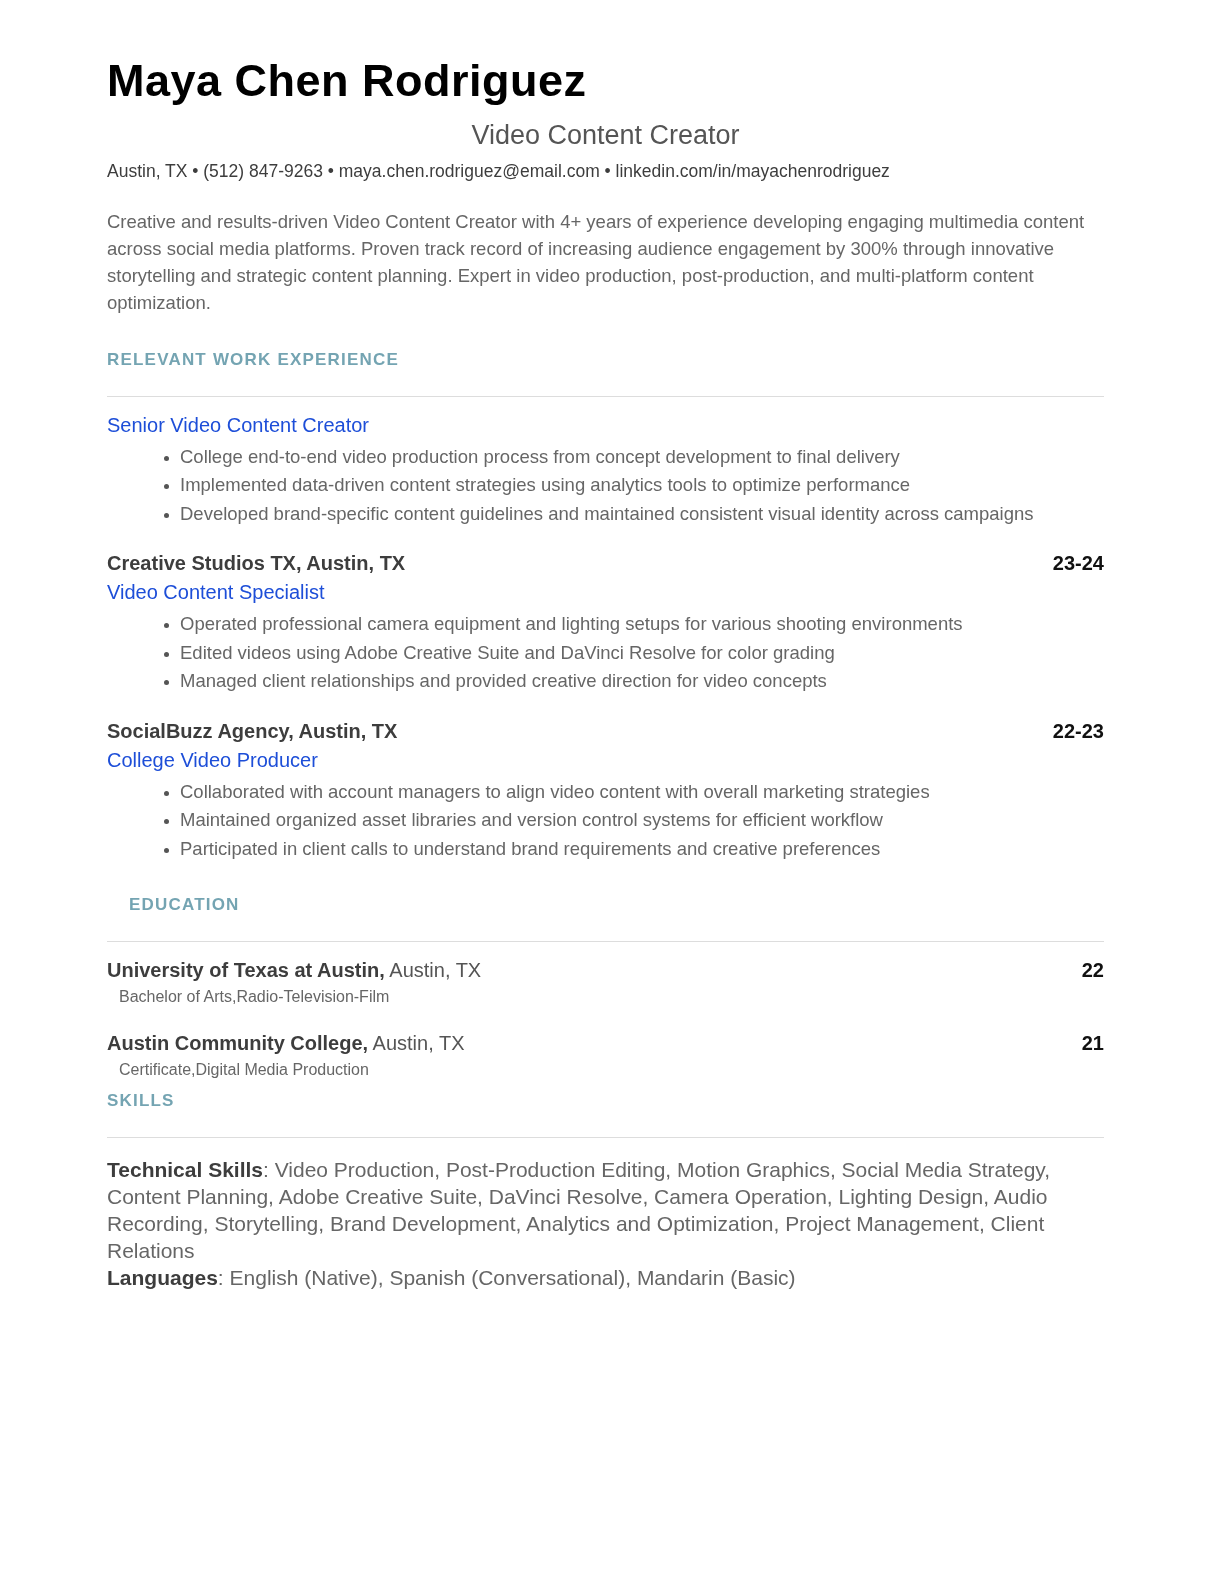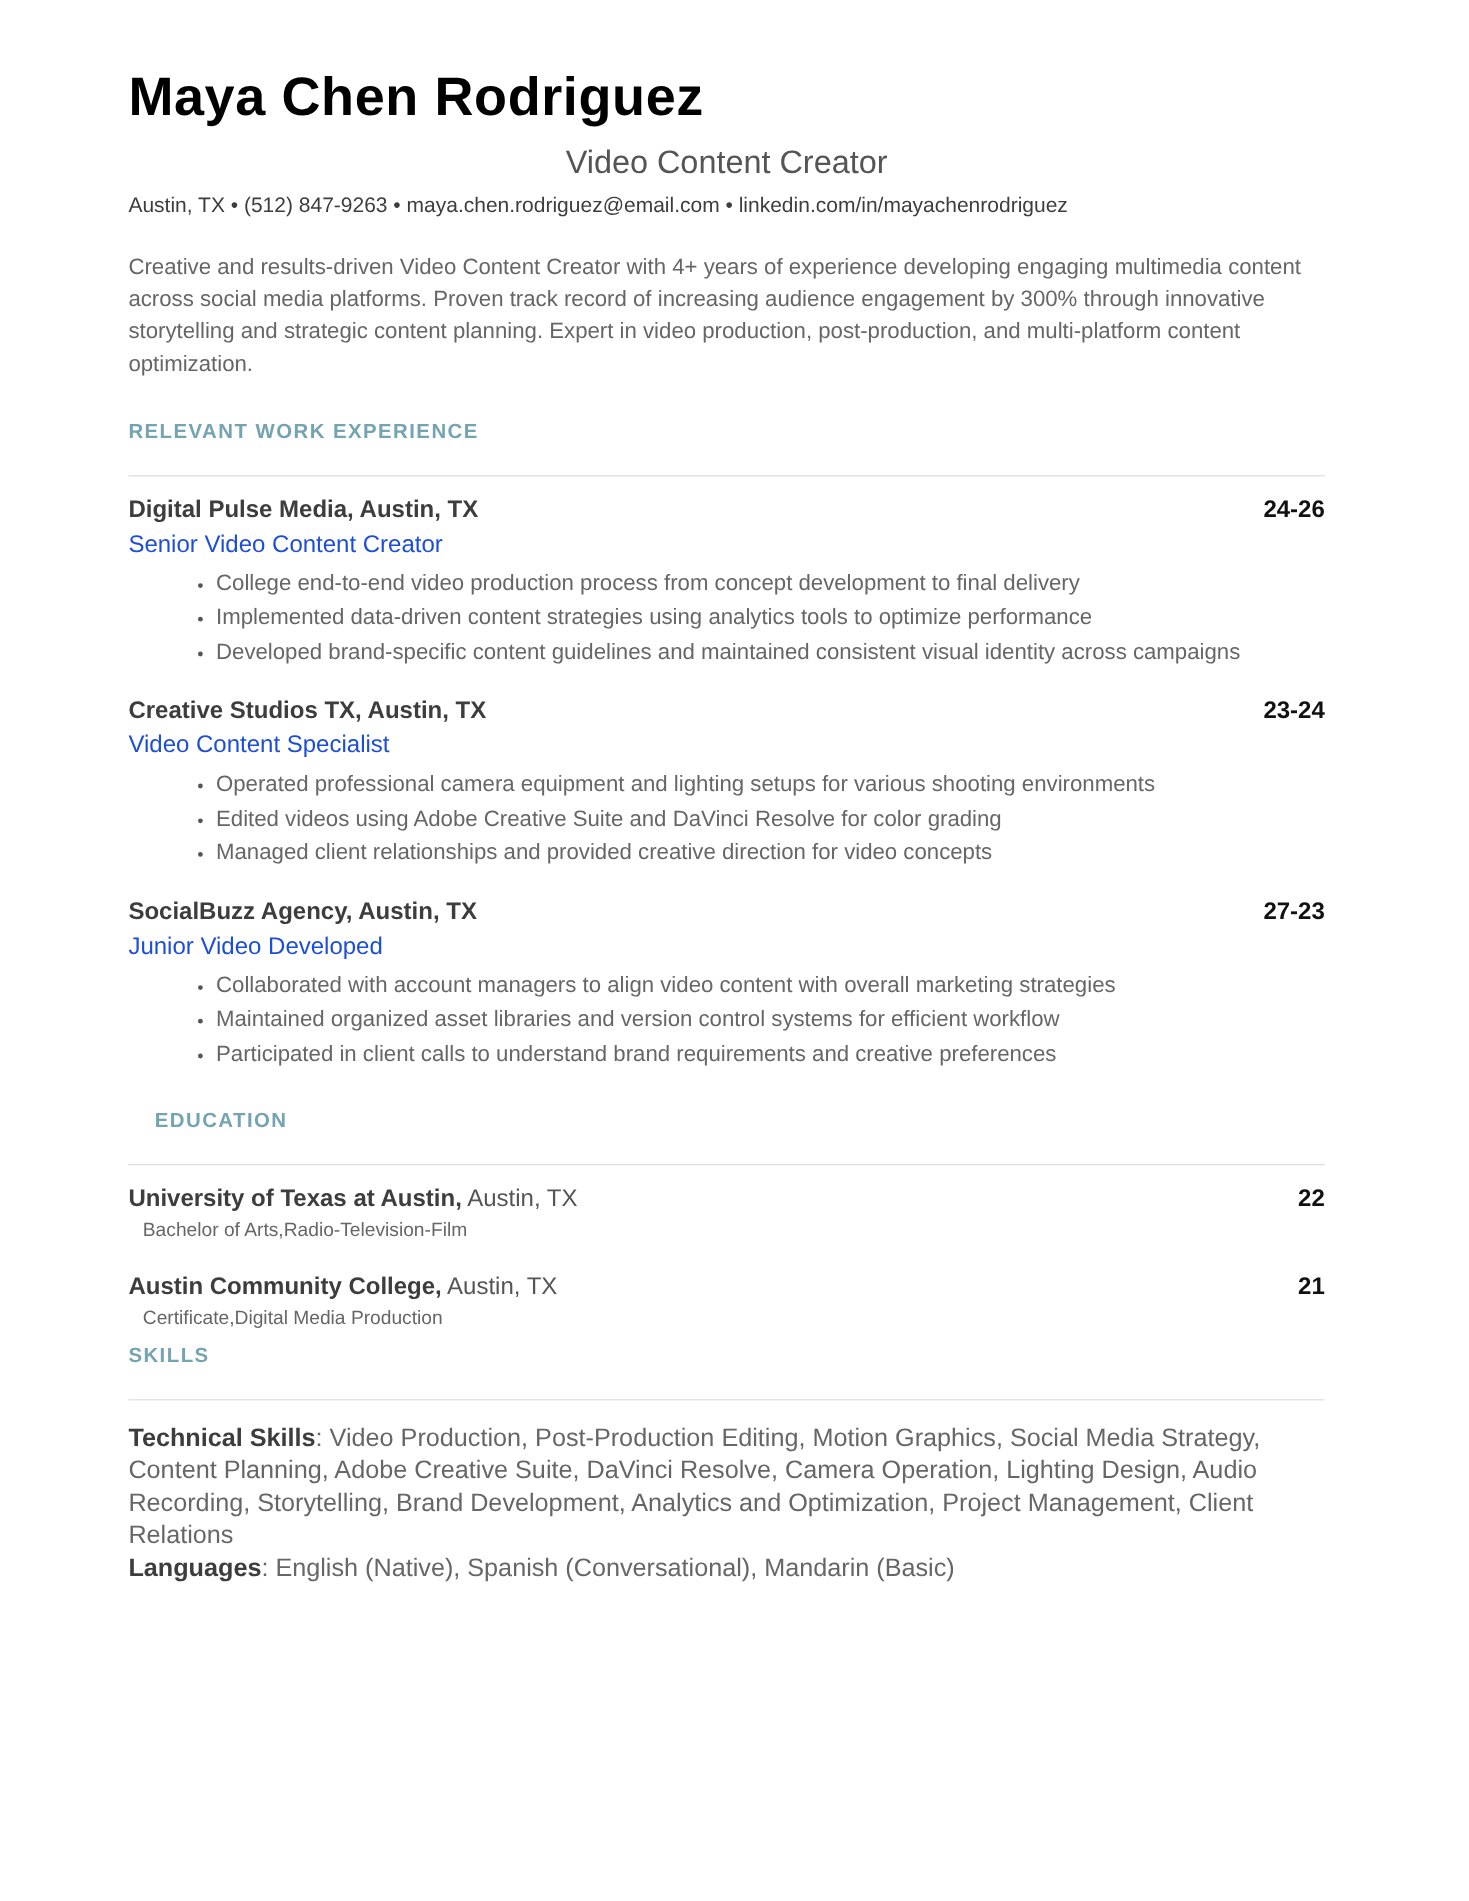--- a/index.html
+++ b/index.html
@@ -127,24 +127,20 @@
 
   <h1 class="name">Maya Chen Rodriguez</h1>
   <div class="headline">Video Content Creator</div>
   <div class="contact">Austin, TX • (512) 847-9263 • maya.chen.rodriguez@email.com • linkedin.com/in/mayachenrodriguez</div>
   <p class="summary">Creative and results-driven Video Content Creator with 4+ years of experience developing engaging multimedia content across social media platforms. Proven track record of increasing audience engagement by 300% through innovative storytelling and strategic content planning. Expert in video production, post-production, and multi-platform content optimization.</p>
 
   <h2 class="section-title">RELEVANT WORK EXPERIENCE</h2>
   <hr class="rule">
 
   <div class="entry exp-block">
-    <div class="entry-head">
-      <span class="company">Digital Pulse Media, Austin, TX</span>
-      <span class="dates">24-26</span>
-    </div>
     <div class="role">Senior Video Content Creator</div>
     <ul class="bullets">
       <li>College end-to-end video production process from concept development to final delivery</li>
       <li>Implemented data-driven content strategies using analytics tools to optimize performance</li>
       <li>Developed brand-specific content guidelines and maintained consistent visual identity across campaigns</li>
     </ul>
   </div>
 
   <div class="entry exp-block">
     <div class="entry-head">
@@ -155,23 +151,23 @@
     <ul class="bullets">
       <li>Operated professional camera equipment and lighting setups for various shooting environments</li>
       <li>Edited videos using Adobe Creative Suite and DaVinci Resolve for color grading</li>
       <li>Managed client relationships and provided creative direction for video concepts</li>
     </ul>
   </div>
 
   <div class="entry exp-block">
     <div class="entry-head">
       <span class="company">SocialBuzz Agency, Austin, TX</span>
-      <span class="dates">27-23</span>
-    </div>
-    <div class="role">Junior Video Developed</div>
+      <span class="dates">22-23</span>
+    </div>
+    <div class="role">College Video Producer</div>
     <ul class="bullets">
       <li>Collaborated with account managers to align video content with overall marketing strategies</li>
       <li>Maintained organized asset libraries and version control systems for efficient workflow</li>
       <li>Participated in client calls to understand brand requirements and creative preferences</li>
     </ul>
   </div>
 
   <h2 class="section-title sec-gap-1">EDUCATION</h2>
   <hr class="rule">
 

